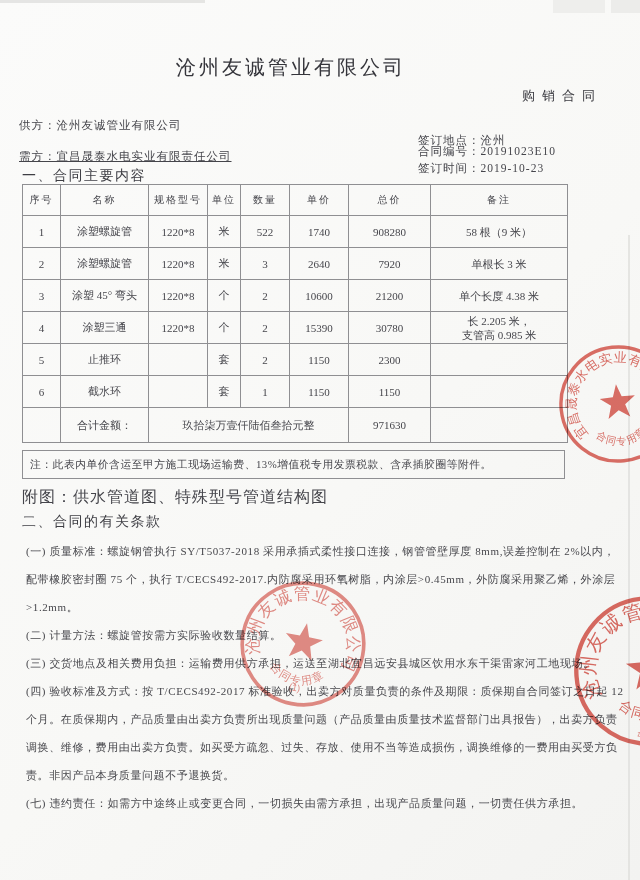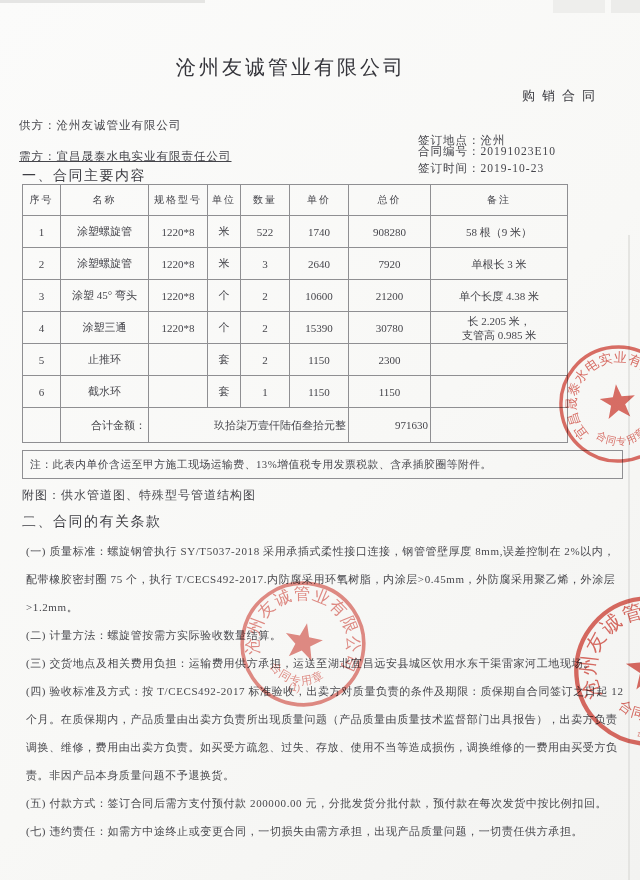--- a/index.html
+++ b/index.html
@@ -23,28 +23,28 @@
     border-collapse:collapse;table-layout:fixed;
     font-size:11px;color:#46464c;
   }
   table.items th,table.items td{
     border:1px solid #8f8f92;font-weight:normal;text-align:center;
     vertical-align:middle;padding:0 2px;overflow:hidden;
   }
   table.items th{height:30px;font-size:10px;letter-spacing:2px;margin-left:39px;}
   table.items td{height:31px;}
   td.remark{white-space:pre-line;line-height:14px;font-family:Liberation Serif, serif;}
-  tr.total-row td{height:34px;text-align:right;}
+  tr.total-row td{height:34px;}
   .notebox{
-    left:22px;top:450px;width:601px;height:29px;
+    left:22px;top:450px;width:543px;height:29px;
     border:1px solid #8f8f92;font-size:10.8px;color:#46464c;
     display:flex;align-items:center;padding-left:7px;box-sizing:border-box;
     letter-spacing:0.5px;
   }
-  .line{font-size:12px;letter-spacing:1px;color:#45454b;}
+  .line{font-size:16px;letter-spacing:1px;color:#45454b;}
   .clauses{left:26px;top:537px;width:600px;font-size:11px;line-height:28px;
     color:#47474c;letter-spacing:0.6px;}
   .clauses p{margin:0;}
   
   .scan-top{left:0;top:0;width:205px;height:3px;background:#dcdcda;opacity:.7;}
   .scan-box1{left:553px;top:0;width:52px;height:13px;background:#eeeeec;}
   .scan-box2{left:611px;top:0;width:29px;height:13px;background:#ececea;}
   .scan-edge{left:628px;top:235px;width:2px;height:645px;background:#e0e0dd;opacity:.8;}
   
   .stamp{position:absolute;pointer-events:none;mix-blend-mode:multiply;}
@@ -172,21 +172,20 @@
   </div>
 
   <div class="abs line" style="left:22px;top:487px;">附图：供水管道图、特殊型号管道结构图</div>
   <div class="abs heading" style="left:22px;top:513px;">二、合同的有关条款</div>
 
   <div class="abs clauses">
     <p>(一) 质量标准：螺旋钢管执行 SY/T5037-2018 采用承插式柔性接口连接，钢管管壁厚度 8mm,误差控制在 2%以内，配带橡胶密封圈 75 个，执行 T/CECS492-2017.内防腐采用环氧树脂，内涂层&gt;0.45mm，外防腐采用聚乙烯，外涂层&gt;1.2mm。</p>
     <p>(二) 计量方法：螺旋管按需方实际验收数量结算。</p>
     <p>(三) 交货地点及相关费用负担：运输费用供方承担，运送至湖北宜昌远安县城区饮用水东干渠雷家河工地现场。</p>
     <p>(四) 验收标准及方式：按 T/CECS492-2017 标准验收，出卖方对质量负责的条件及期限：质保期自合同签订之日起 12 个月。在质保期内，产品质量由出卖方负责所出现质量问题（产品质量由质量技术监督部门出具报告），出卖方负责调换、维修，费用由出卖方负责。如买受方疏忽、过失、存放、使用不当等造成损伤，调换维修的一费用由买受方负责。非因产品本身质量问题不予退换货。</p>
-    <p>(五) 付款方式：签订合同后需方支付预付款 200000.00 元，分批发货分批付款，预付款在每次发货中按比例扣回。</p>
     <p>(七) 违约责任：如需方中途终止或变更合同，一切损失由需方承担，出现产品质量问题，一切责任供方承担。</p>
   </div>
 
   <svg id="stamp-buyer" class="stamp" viewBox="0 0 200 200">
     <circle cx="100" cy="100" r="92" fill="none" stroke="#d5473d" stroke-width="5.5"></circle>
     <path id="b-ring" d="M 51.9 148.1 A 68 68 0 1 1 148.1 148.1" fill="none"></path>
     <text font-size="21" fill="#d5473d" letter-spacing="1">
       <textPath href="#b-ring" startOffset="50%" text-anchor="middle">宜昌晟泰水电实业有限责任公司</textPath>
     </text>
     <polygon fill="#d5473d" transform="translate(0,6)" points="100,62 107.1,82.3 128.5,82.7 111.4,95.7 117.6,116.3 100,104 82.4,116.3 88.6,95.7 71.5,82.7 92.9,82.3"></polygon>

